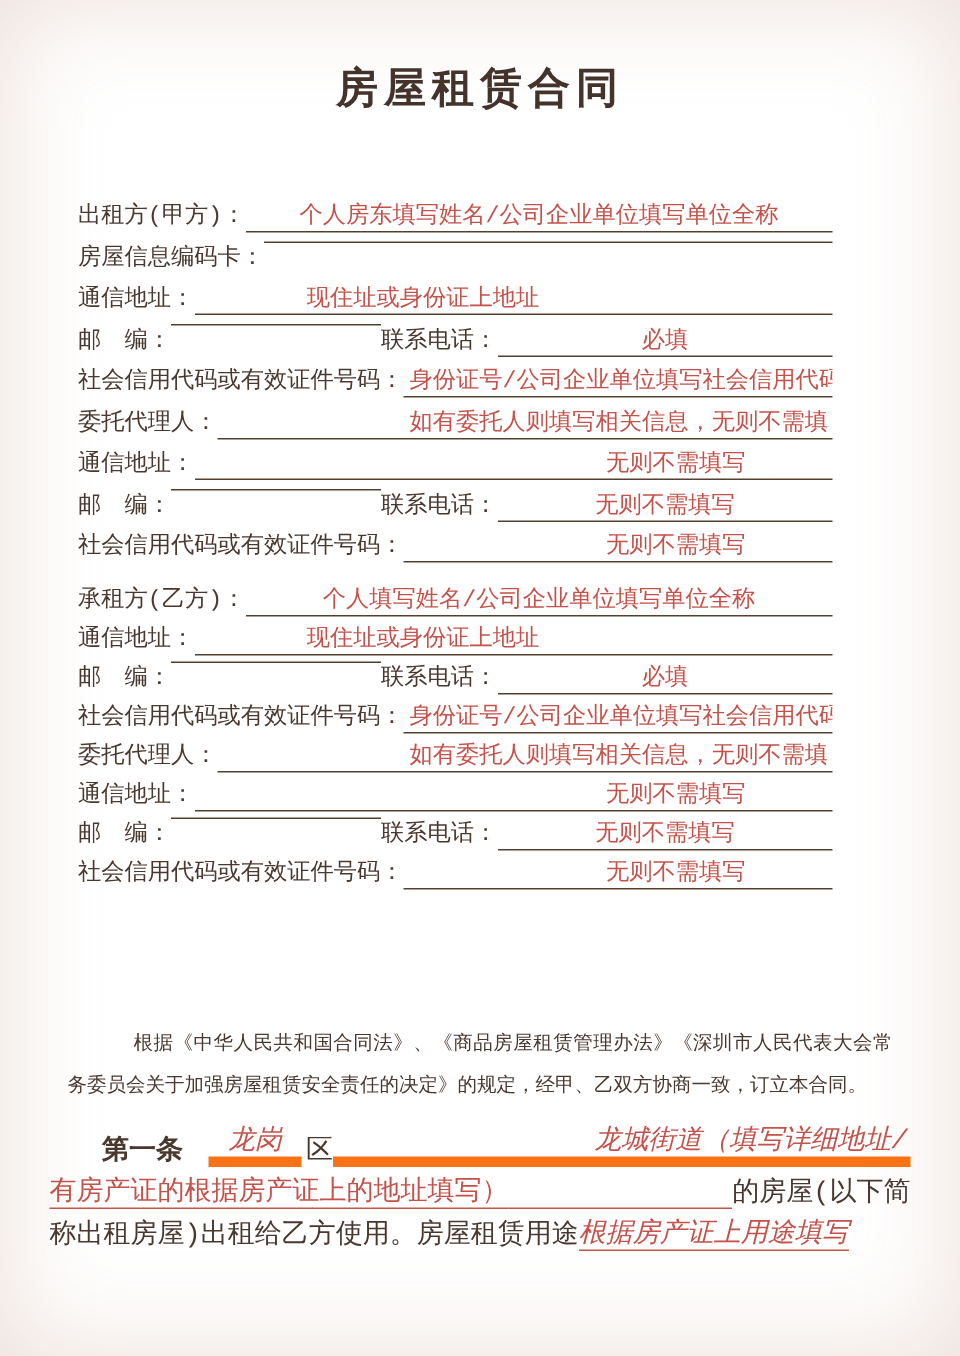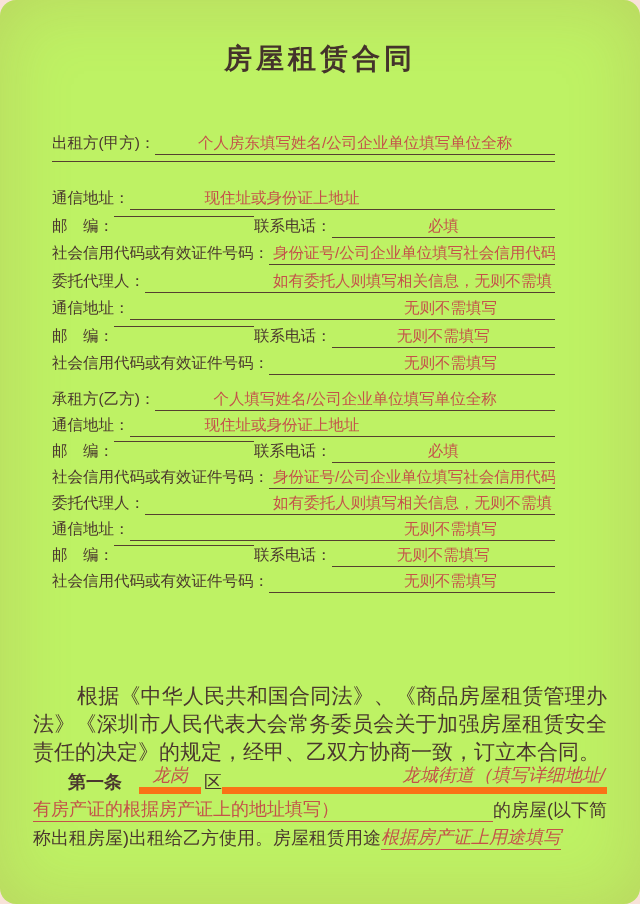--- a/index.html
+++ b/index.html
@@ -1,26 +1,25 @@
 <!DOCTYPE html>
 <html><head>
 <meta charset="utf-8">
 <style>
   html,body { margin:0; padding:0; background:#f8e2d8; }
   .page {
     position:relative;
     width:640px; height:904px;
     margin:0 auto;
-    background:#bef264;
+    background:#ffffff;
     box-shadow: inset 0 0 70px rgba(170,110,80,0.22);
     color:#4a372e;
-    font-family:Liberation Sans, sans-serif;
+    font-family:Liberation Mono, monospace;
     overflow:hidden;
     box-sizing:border-box;
-    border-radius:16px;
   }
   .title {
     margin:0; padding-top:40px;
     text-align:center;
     font-size:28px; font-weight:600;
     letter-spacing:4px;
     color:#44332b;
   }
   .form { margin:0 85px 0 52px; }
   .form.party-a { margin-top:55px; }
@@ -41,22 +40,22 @@
   }
   .fill .hint { font-style:normal; }
   .fill.w140 { flex:none; width:140px; }
   .fill.left  { text-align:left; padding-left:75px; }
   .fill.snug  { text-align:left; padding-left:4px; }
   .fill.right { text-align:right; padding-right:3px; }
   .fill.right-pad { text-align:right; padding-right:58px; }
 
   .body-text { margin:85px 33px 0 33px; }
   .para {
-    margin:0;
-    font-size:21px; line-height:28px;
+    margin:12px;
+    font-size:13px; line-height:28px;
     text-align:justify; text-indent:44px;
     color:#4a372e;
   }
   .art-line {
     display:flex; align-items:flex-end;
     height:28px; font-size:18px; white-space:nowrap;
   }
   .art-line .txt { flex:none; color:#4a372e; }
   .indent1 { padding-left:35px; }
   .art-num { font-weight:bold; margin-right:14px; color:#44332b; }
@@ -79,20 +78,21 @@
 <div class="page">
 
   <h1 class="title">房屋租赁合同</h1>
 
   <section class="form party-a">
     <div class="row">
       <span class="lbl">出租方(甲方)：</span>
       <span class="fill"><i class="hint">个人房东填写姓名/公司企业单位填写单位全称</i></span>
     </div>
     <div class="row">
+      <span class="lbl">房屋信息编码卡：</span>
       <span class="fill"></span>
     </div>
     <div class="row">
       <span class="lbl">通信地址：</span>
       <span class="fill left"><i class="hint">现住址或身份证上地址</i></span>
     </div>
     <div class="row">
       <span class="lbl">邮　编：</span>
       <span class="fill w140"></span>
       <span class="lbl">联系电话：</span>

